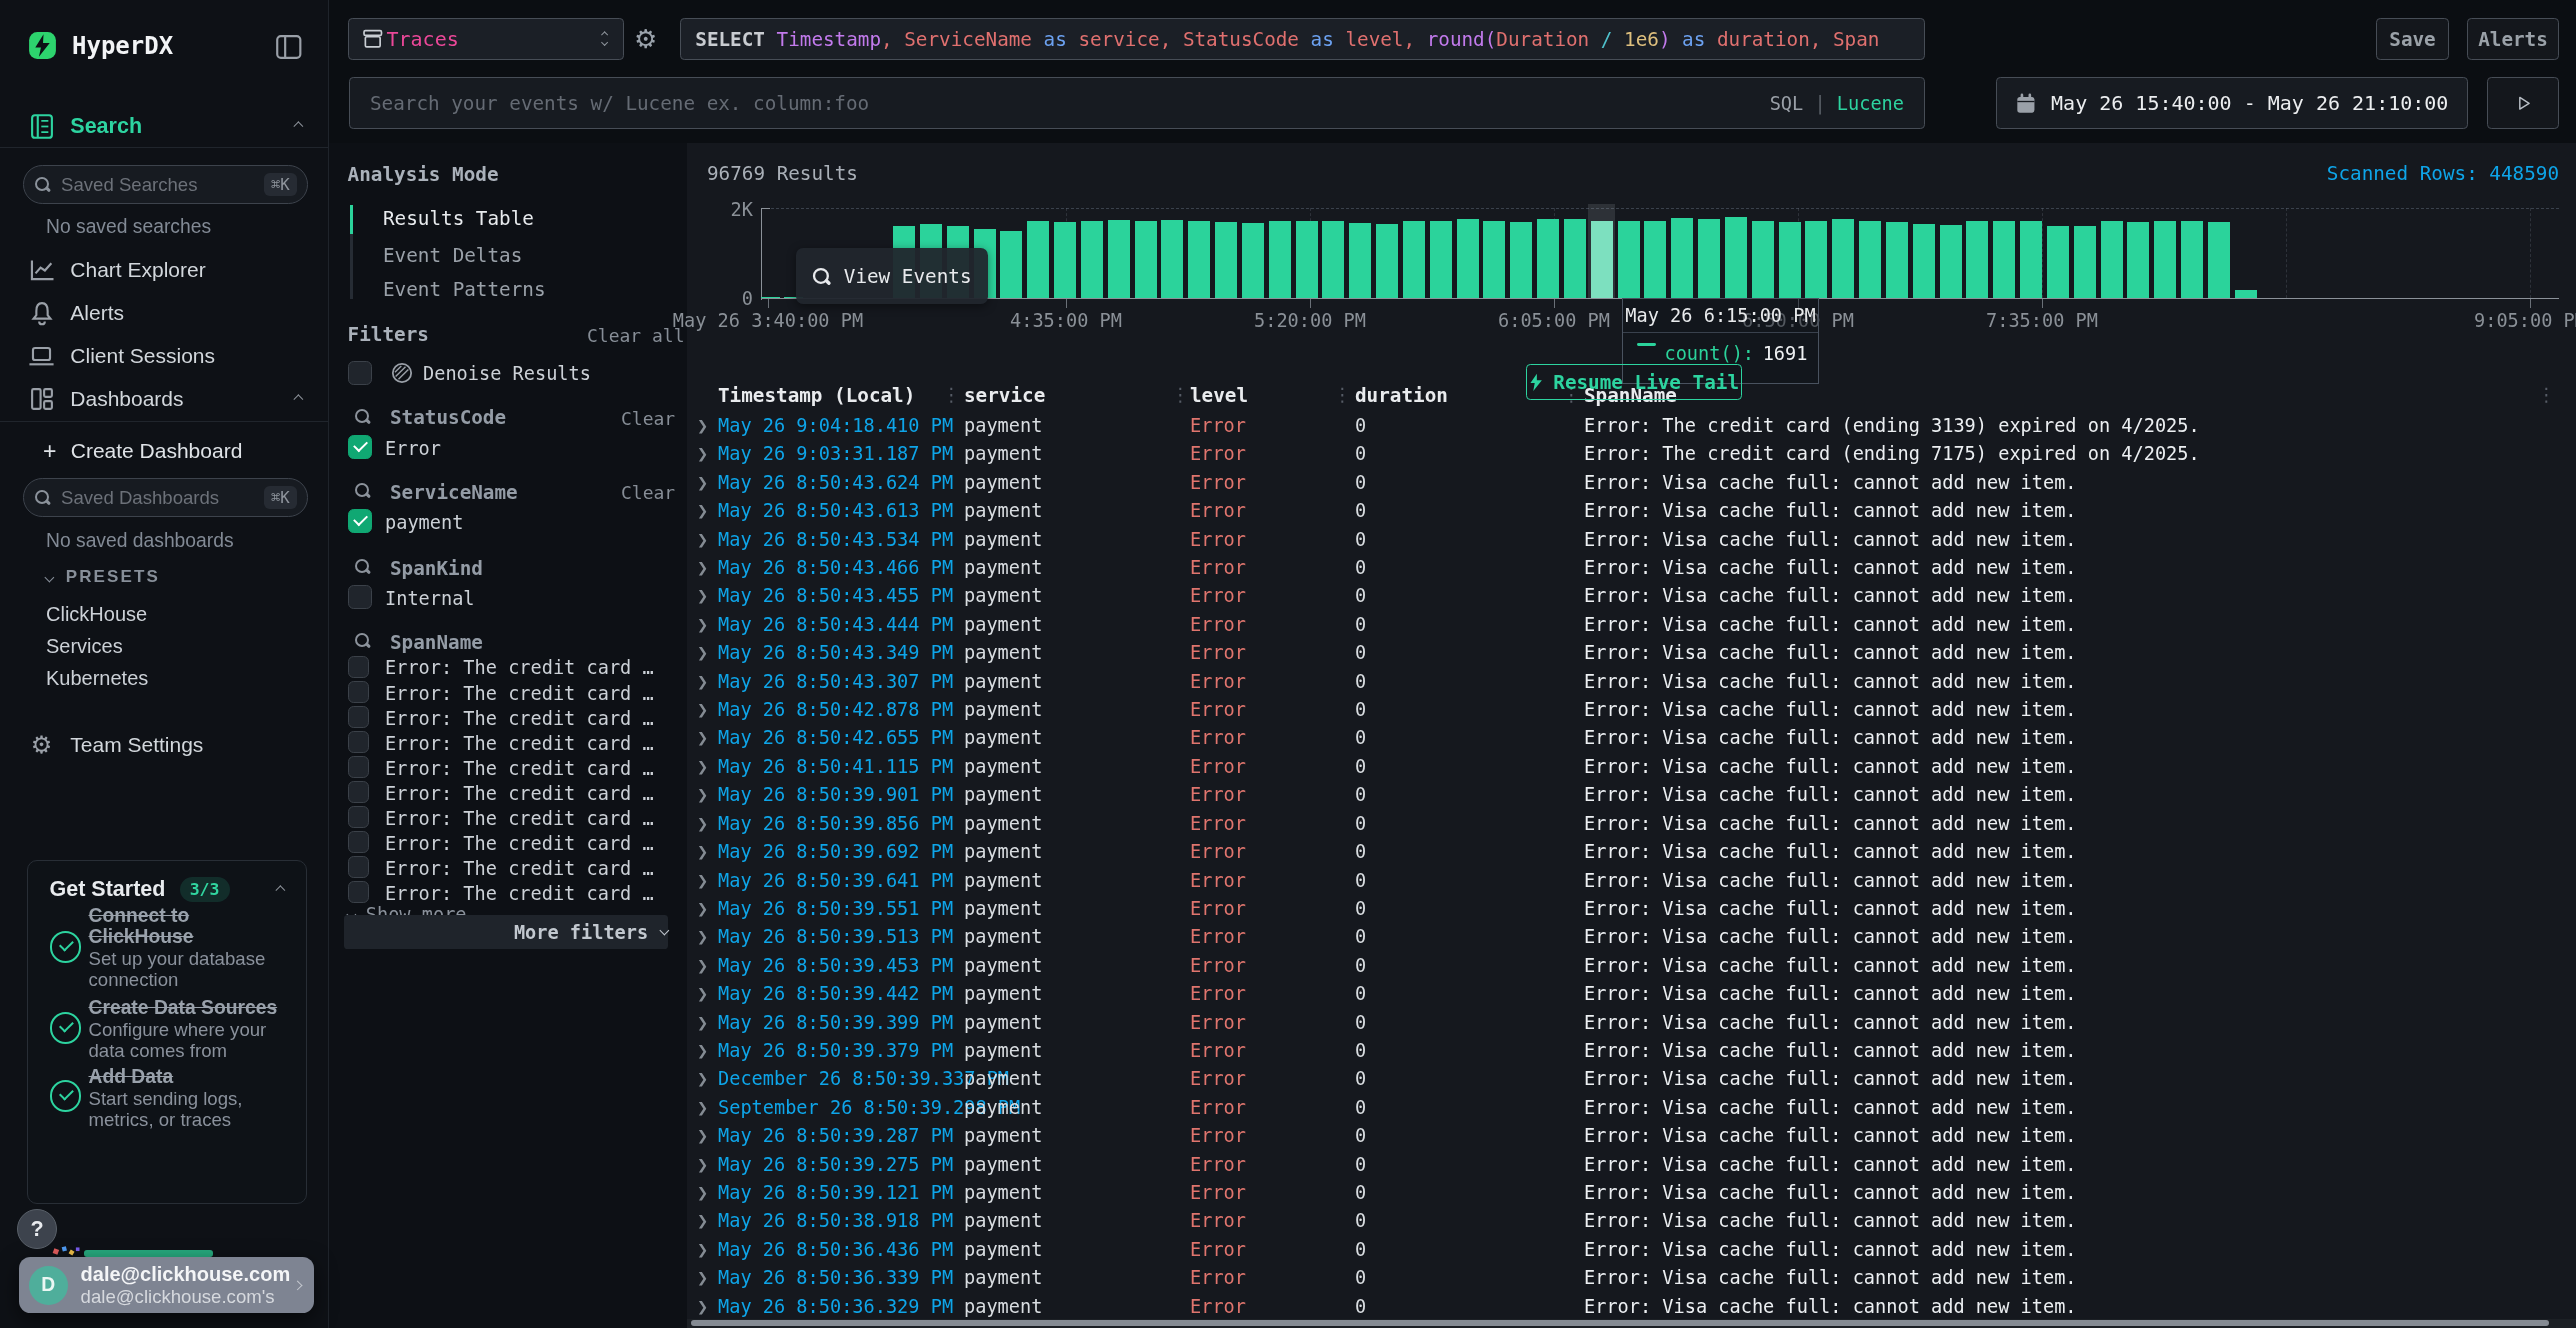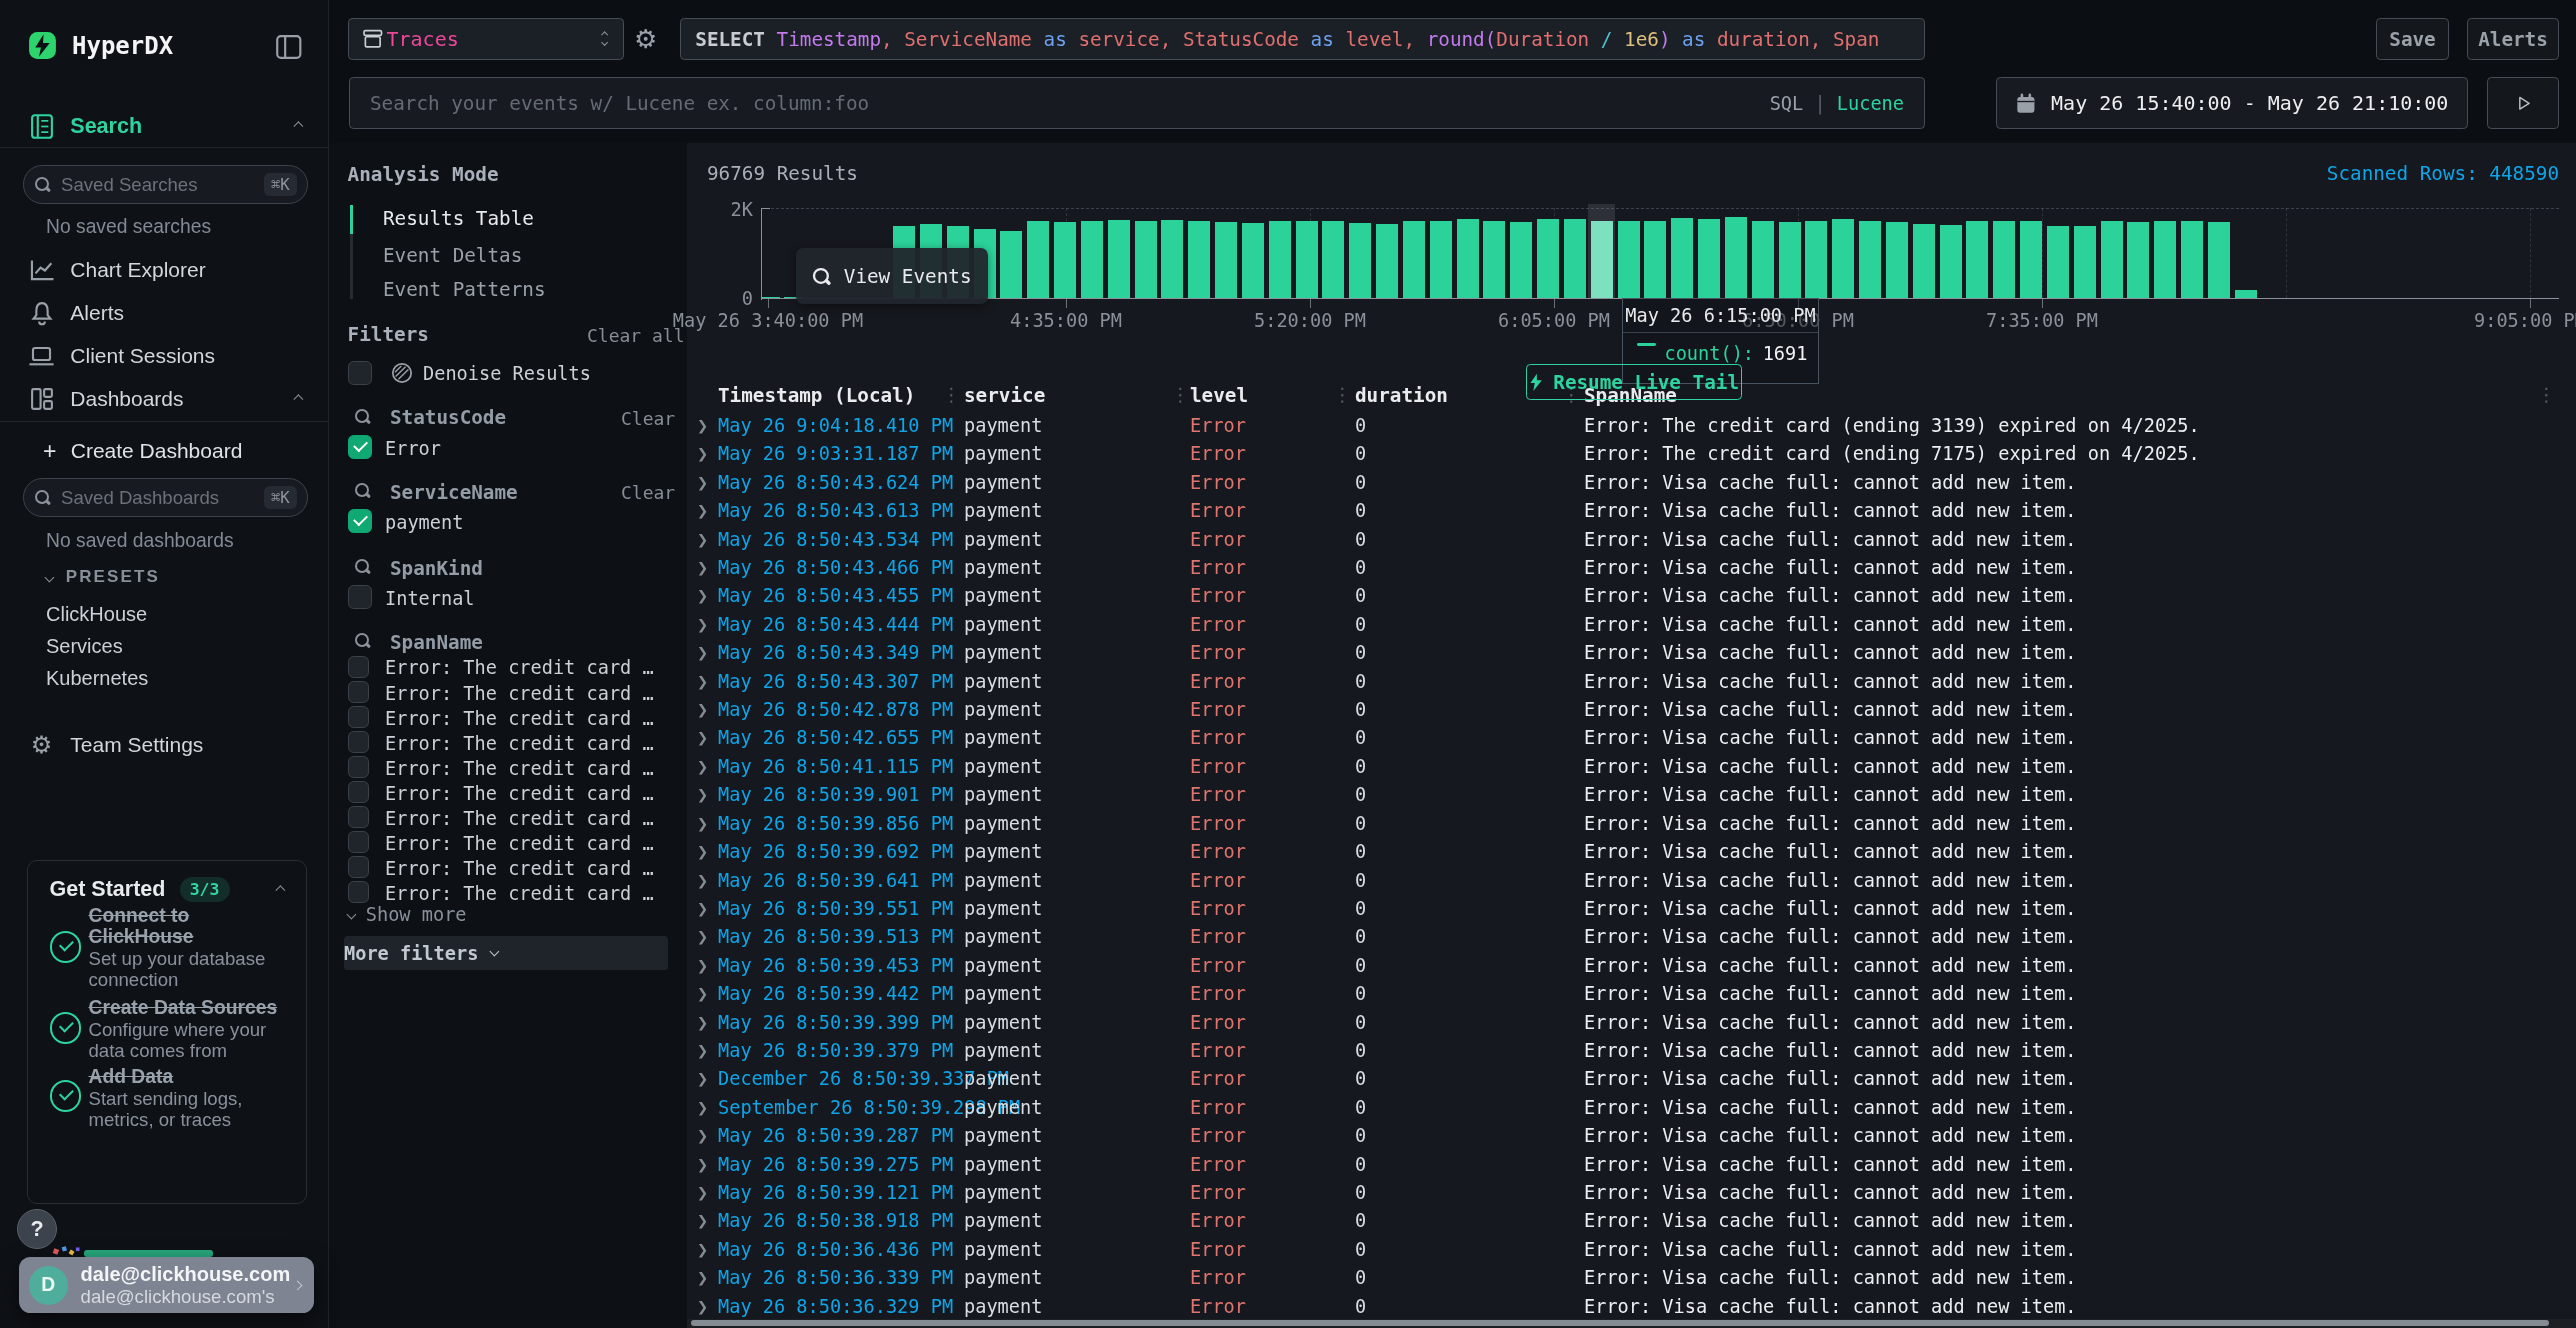--- a/index.html
+++ b/index.html
@@ -359,21 +359,21 @@
         <div class="opt-label" style="left: 56px; top: 715px;">Error: The credit card …</div>
         <div class="cb sm2" style="left: 18.6px; top: 738px;"></div>
         <div class="opt-label" style="left: 56px; top: 740px;">Error: The credit card …</div>
       </div>
 
     <div class="abs" style="left:18.6px;top:761px;display:flex;align-items:center;cursor:pointer">
       <span class="chev down sm" style="border-color:#8a919b"></span>
       <span class="mono" style="margin-left:11.4px;font-size:18.6px;color:#8a919b">Show more</span>
     </div>
 
-    <div class="abs" style="left:15px;top:793px;width:324px;height:34px;background:#1f242b;border-radius:3.6px;display:flex;align-items:center;justify-content:flex-start;gap:13px;cursor:pointer">
+    <div class="abs" style="left:15px;top:772px;width:324px;height:34px;background:#1f242b;border-radius:3.6px;display:flex;align-items:center;justify-content:flex-end;gap:13px;cursor:pointer">
       <span class="mono" style="font-weight:bold;font-size:18.6px;color:#c2c8cf">More filters</span>
       <span class="chev down sm" style="border-color:#c2c8cf;margin-top:-2.9px"></span>
     </div>
   </div>
 
   <div id="main"></div>
 
   <div class="abs mono" style="left:707px;top:162px;font-size:19.3px;color:#aab0b8">96769 Results</div>
   <div class="abs mono" style="right:17px;top:162px;font-size:19.3px;color:#0ea5e9">Scanned Rows: 448590</div>
 

